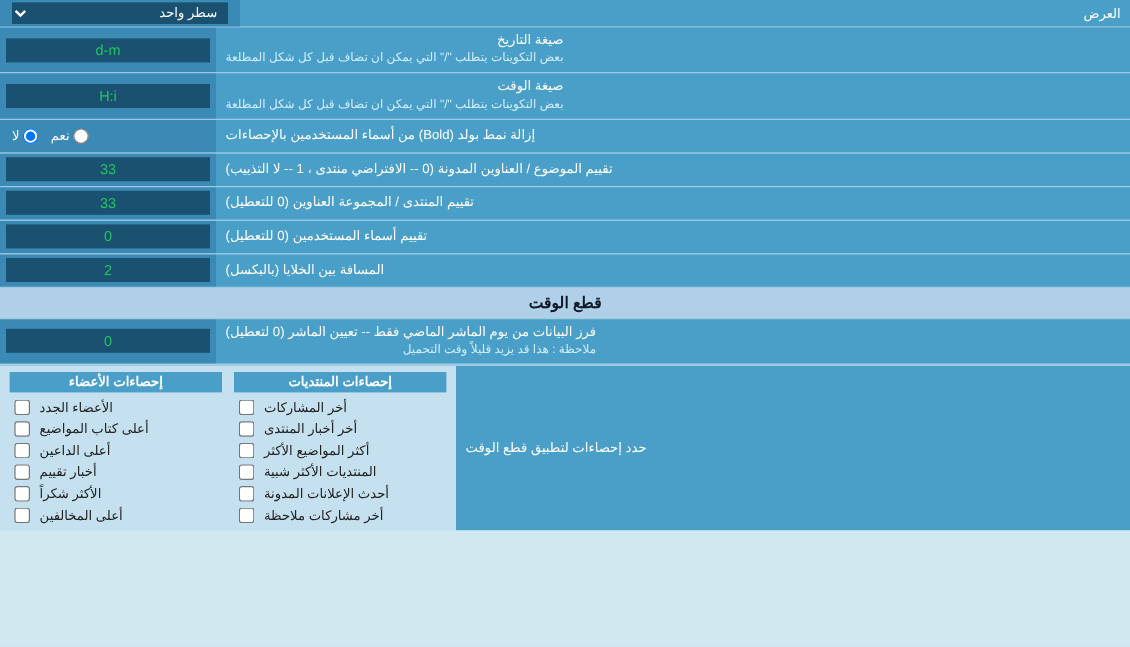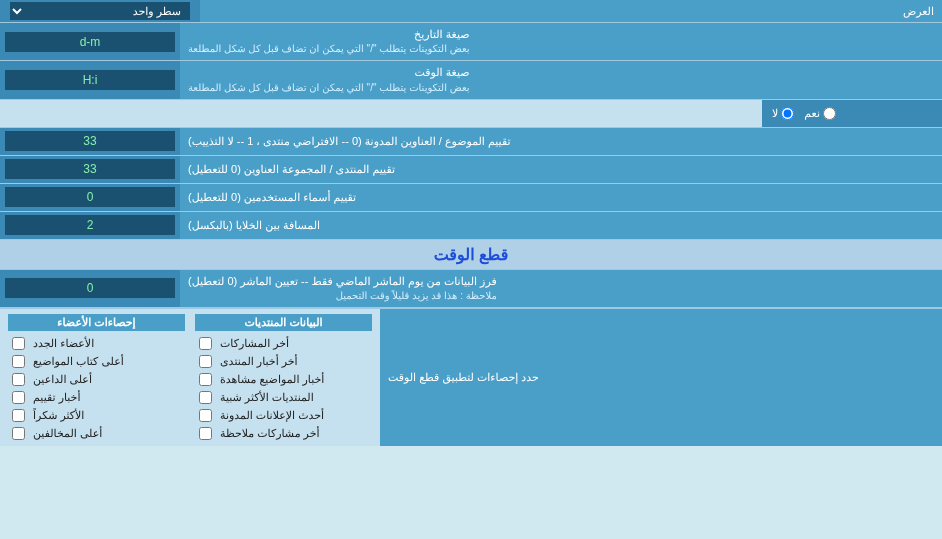--- a/index.html
+++ b/index.html
@@ -41,21 +41,21 @@
       min-width: 180px;
       background: #3a8ab5;
       display: flex;
       align-items: center;
       justify-content: center;
       padding: 3px 5px;
     }
     .row-input input[type="text"] {
       width: 176px;
       background: #1a5070;
-      color: #86efac;
+      color: #22c55e;
       border: none;
       padding: 3px 6px;
       font-size: 12px;
       text-align: center;
       direction: ltr;
     }
     .row-radio {
       width: 180px;
       min-width: 180px;
       background: #3a8ab5;
@@ -67,24 +67,24 @@
     }
     .row-radio label {
       color: #fff;
       font-size: 11px;
       display: flex;
       align-items: center;
       gap: 3px;
     }
     .section-header {
       background: #b0d0e8;
-      color: #1d4ed8;
+      color: #0f172a;
       text-align: center;
       font-weight: bold;
-      font-size: 16px;
+      font-size: 13px;
       padding: 5px;
       border-bottom: 1px solid #a0c8e0;
     }
     .checkbox-col {
       flex: 1;
       display: flex;
       flex-direction: column;
       gap: 3px;
     }
     .checkbox-col-header {
@@ -186,20 +186,23 @@
         <span>صيغة الوقت</span>
         <span class="sub-label">بعض التكوينات يتطلب "/" التي يمكن ان تضاف قبل كل شكل المطلعة</span>
       </div>
     </div>
     <div class="row-input">
       <input type="text" value="H:i" style="">
     </div>
   </div>
 
   <div class="row">
+    <div class="row-label">
+      <span>إزالة نمط بولد (Bold) من أسماء المستخدمين بالإحصاءات</span>
+    </div>
     <div class="row-radio">
       <label>
         <input type="radio" name="bold" value="yes" style="">
         <span>نعم</span>
       </label>
       <label>
         <input type="radio" name="bold" value="no" checked="" style="">
         <span>لا</span>
       </label>
     </div>
@@ -257,31 +260,31 @@
 
   <div style="display:flex; border-top:1px solid #a0c8e0;">
 
     <div class="limit-label">
       <span>حدد إحصاءات لتطبيق قطع الوقت</span>
     </div>
 
     <div style="width:380px; background:#c5e0ee; padding:5px 8px; display:flex; gap:10px;">
 
       <div class="checkbox-col">
-        <div class="checkbox-col-header">البيانات المنتديات</div>
+        <div class="checkbox-col-header">إحصاءات المنتديات</div>
         <div class="checkbox-item">
           <span>أخر المشاركات</span>
           <input type="checkbox" style="">
         </div>
         <div class="checkbox-item">
           <span>أخر أخبار المنتدى</span>
           <input type="checkbox" style="">
         </div>
         <div class="checkbox-item">
-          <span>أخبار المواضيع مشاهدة</span>
+          <span>أكثر المواضيع الأكثر</span>
           <input type="checkbox" style="">
         </div>
         <div class="checkbox-item">
           <span>المنتديات الأكثر شبية</span>
           <input type="checkbox" style="">
         </div>
         <div class="checkbox-item">
           <span>أحدث الإعلانات المدونة</span>
           <input type="checkbox" style="">
         </div>

